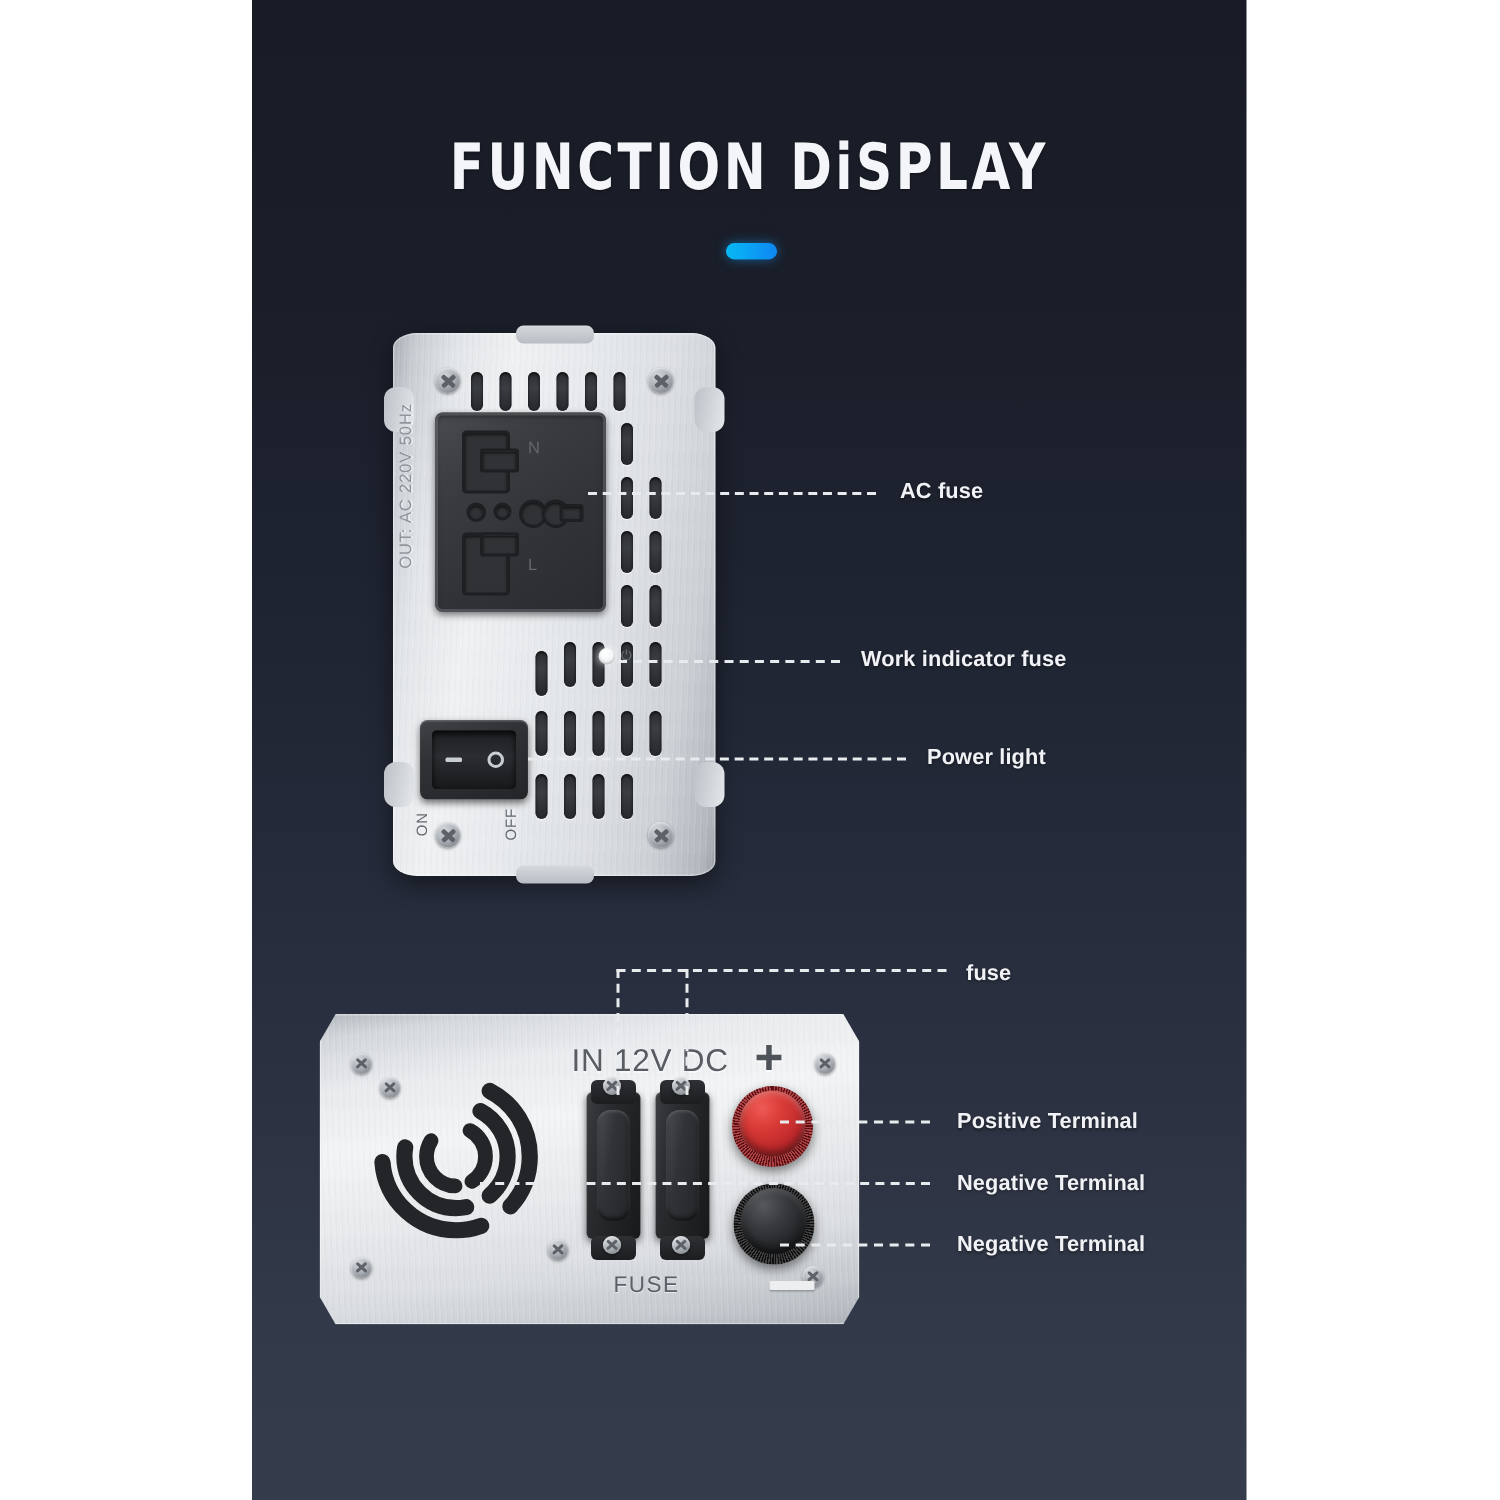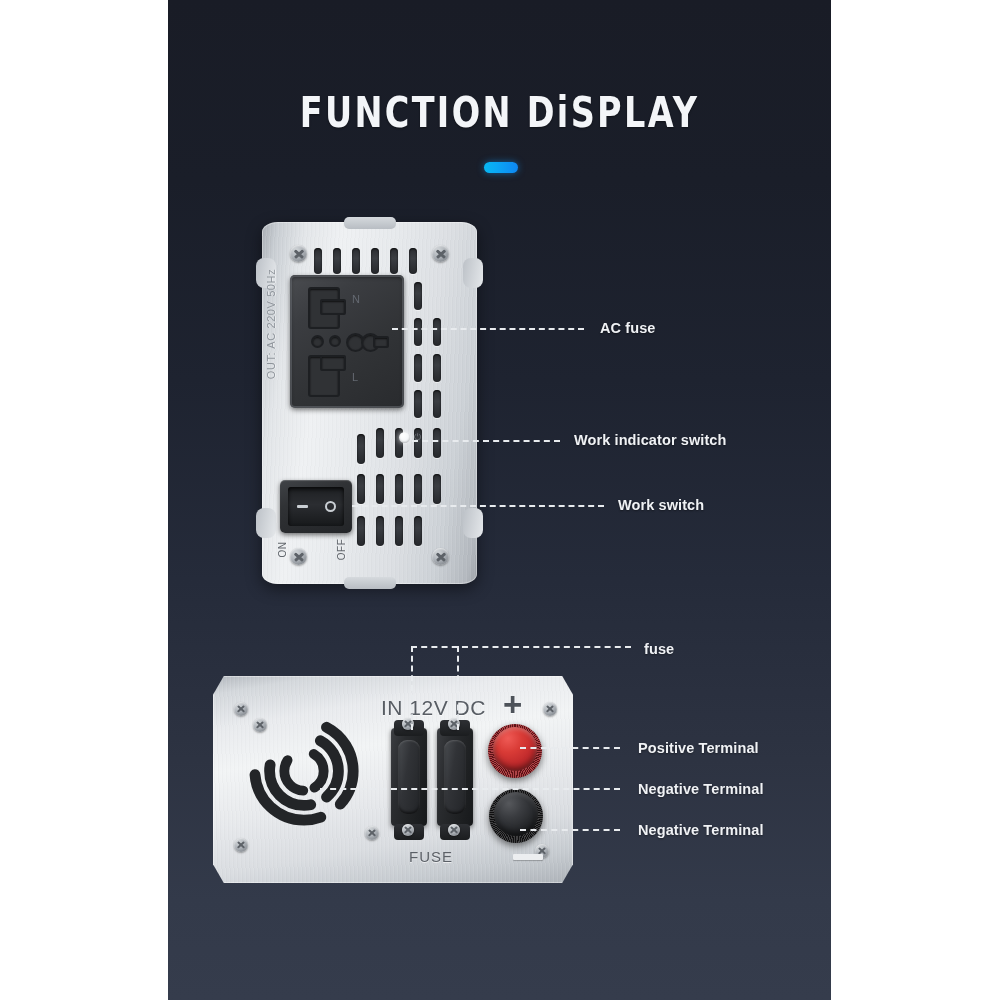--- a/index.html
+++ b/index.html
@@ -375,24 +375,24 @@
       </div>
     </div>
     <div class="onoff" style="left:12px; top:322px;">ON</div>
     <div class="onoff" style="left:69px; top:322px;">OFF</div>
   </div>
 
   <div class="dash-h" style="left:392px; top:328px; width:192px;"></div>
   <div class="callout" style="left:600px; top:320px;">AC fuse</div>
 
   <div class="dash-h" style="left:412px; top:440px; width:148px;"></div>
-  <div class="callout" style="left:574px; top:432px;">Work indicator switch</div>
+  <div class="callout" style="left:574px; top:432px;">Work indicator fuse</div>
 
   <div class="dash-h" style="left:352px; top:505px; width:252px;"></div>
-  <div class="callout" style="left:618px; top:497px;">Work switch</div>
+  <div class="callout" style="left:618px; top:497px;">Power light</div>
 
   <div class="dev-bot">
 
     <div class="dev-bot-body"></div>
 
     <div class="screw sm" style="left:21px; top:26px;"></div>
     <div class="screw sm" style="left:40px; top:42px;"></div>
     <div class="screw sm" style="left:21px; top:162px;"></div>
     <div class="screw sm" style="left:330px; top:26px;"></div>
     <div class="screw sm" style="left:322px; top:168px;"></div>

